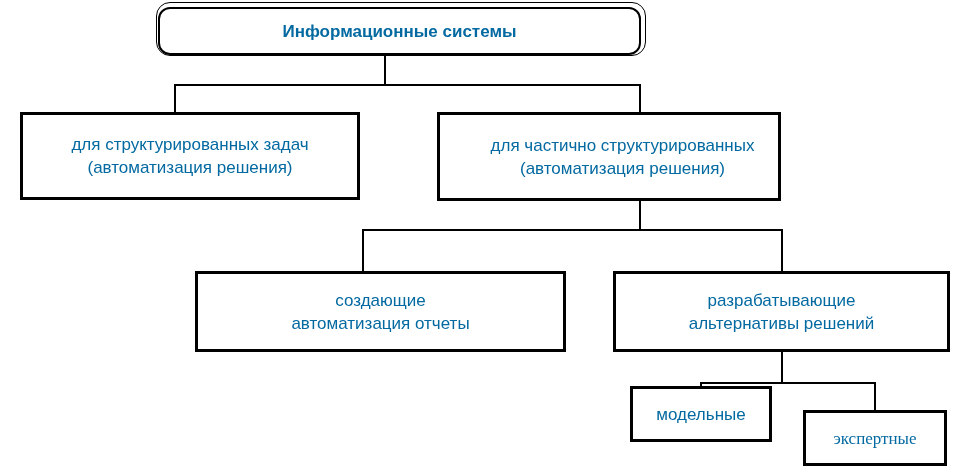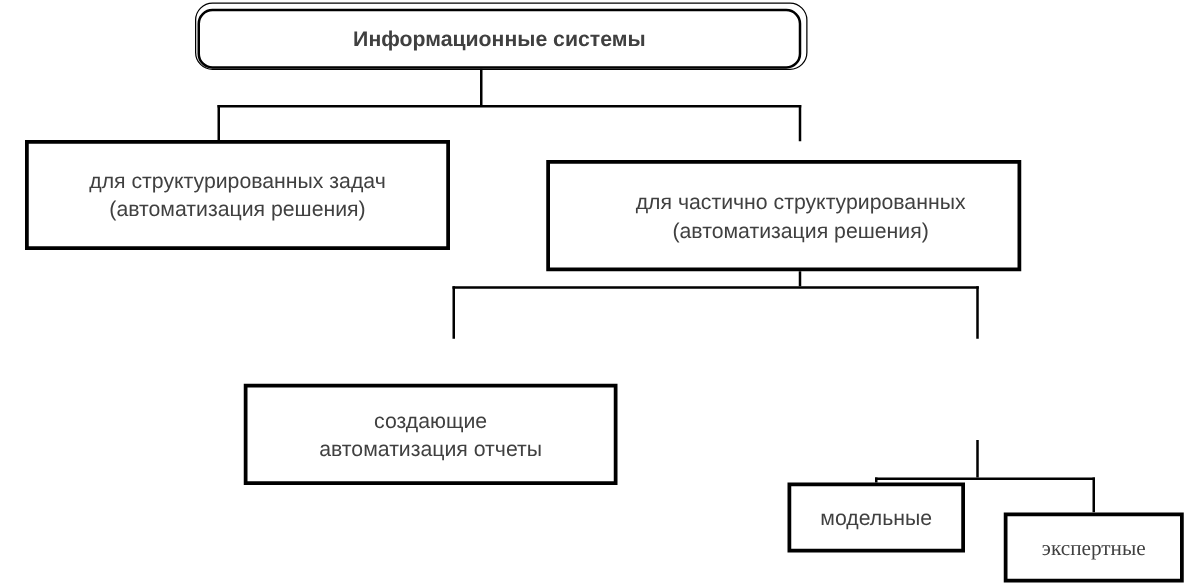--- a/index.html
+++ b/index.html
@@ -7,21 +7,21 @@
     margin: 0;
     padding: 0;
     background: #ffffff;
   }
   .canvas {
     position: relative;
     width: 957px;
     height: 468px;
     background: #ffffff;
     font-family: "Liberation Sans", "DejaVu Sans", sans-serif;
-    color: #404040;
+    color: #0369a1;
     overflow: hidden;
   }
   .node {
     position: absolute;
     box-sizing: border-box;
     background: #ffffff;
     border: 3px solid #000000;
     display: flex;
     flex-direction: column;
     justify-content: center;
@@ -67,35 +67,39 @@
   <div class="v-line" style="left:384px; top:55px; height:30px;"></div>
   <div class="h-line" style="left:174px; top:84px; width:467px;"></div>
   <div class="v-line" style="left:174px; top:84px; height:29px;"></div>
   <div class="v-line" style="left:639px; top:84px; height:29px;"></div>
 
   <div class="node" style="left:20px; top:112px; width:340px; height:88px;">
     <span class="line">для структурированных задач</span>
     <span class="line">(автоматизация решения)</span>
   </div>
 
-  <div class="node" style="left:437px; top:128px; width:380px; height:89px;padding-left:27px;">
+  <div class="node" style="left:437px; top:112px; width:344px; height:89px;padding-left:27px;">
     <span class="line">для частично структурированных</span>
     <span class="line">(автоматизация решения)</span>
   </div>
 
   <div class="v-line" style="left:639px; top:201px; height:28px;"></div>
   <div class="h-line" style="left:362px; top:229px; width:421px;"></div>
   <div class="v-line" style="left:362px; top:229px; height:42px;"></div>
   <div class="v-line" style="left:781px; top:229px; height:42px;"></div>
 
-  <div class="node" style="left:195px; top:271px; width:299px; height:81px;margin-top:36px;">
+  <div class="node" style="left:195px; top:271px; width:371px; height:81px;">
     <span class="line">создающие</span>
     <span class="line">автоматизация отчеты</span>
   </div>
 
+  <div class="node" style="left:613px; top:271px; width:337px; height:81px;">
+    <span class="line">разрабатывающие</span>
+    <span class="line">альтернативы решений</span>
+  </div>
 
   <div class="v-line" style="left:781px; top:352px; height:30px;"></div>
   <div class="h-line" style="left:700px; top:382px; width:176px;"></div>
   <div class="v-line" style="left:700px; top:382px; height:28px;"></div>
   <div class="v-line" style="left:874px; top:382px; height:28px;"></div>
 
   <div class="node" style="left:630px; top:386px; width:142px; height:56px;">
     <span class="line">модельные</span>
   </div>
 

